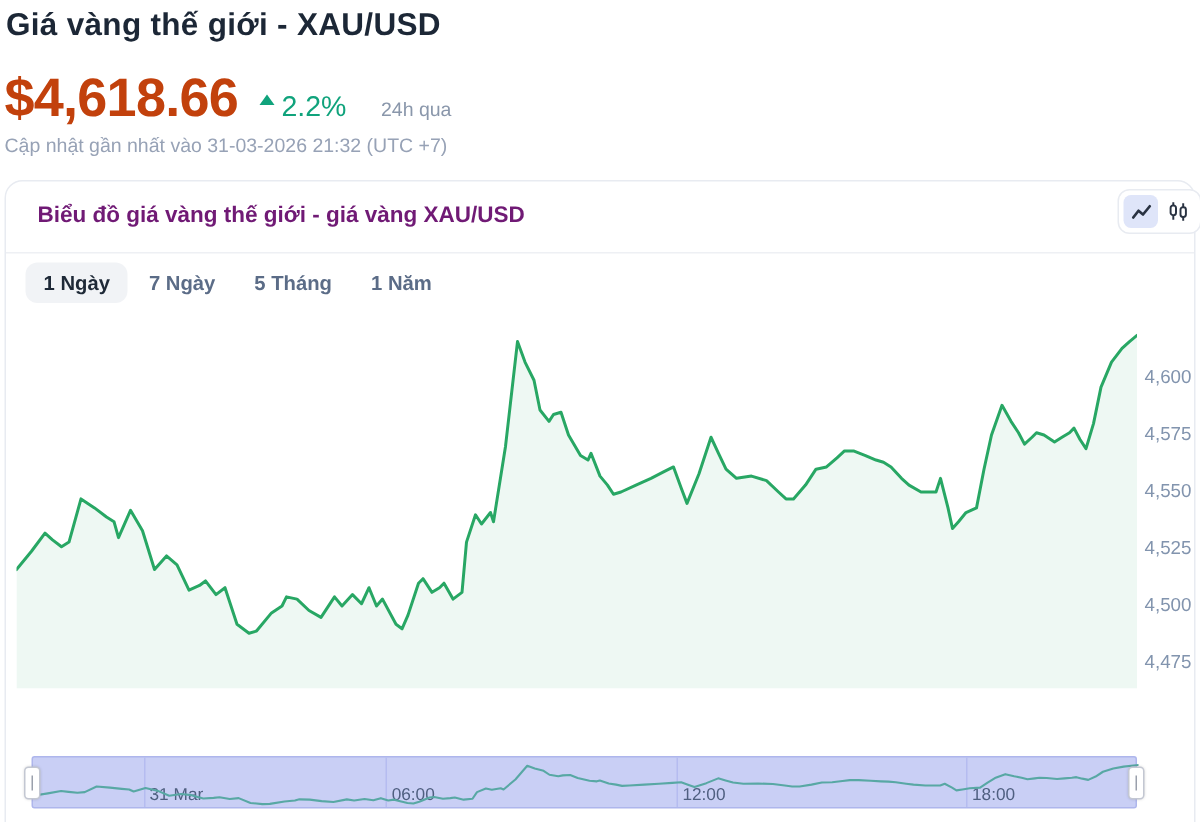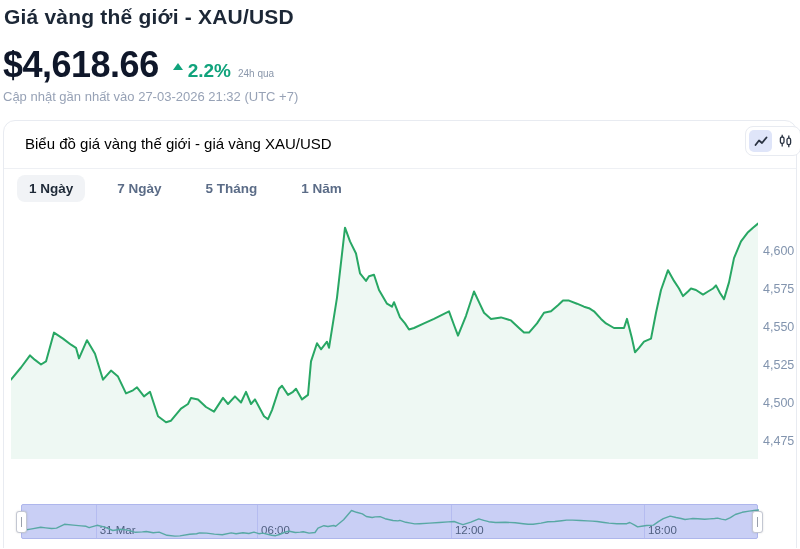--- a/index.html
+++ b/index.html
@@ -3,38 +3,38 @@
 <meta charset="utf-8">
 <style>
   * { margin:0; padding:0; box-sizing:border-box; }
   html,body { background:#fff; }
   body { font-family:"Liberation Sans", sans-serif; }
   .stage { position:relative; width:800px; height:548px; background:#fff; overflow:hidden; }
 
   .page-title { position:absolute; left:4px; top:5px; font-size:21px; font-weight:800; color:#1c2736; letter-spacing:.2px; }
 
   .price-row { position:absolute; left:3px; top:44px; display:flex; align-items:baseline; }
-  .price { font-size:36px; font-weight:800; color:#0f172a; letter-spacing:-.5px; }
+  .price { font-size:36px; font-weight:800; color:#c2410c; letter-spacing:-.5px; }
   .arrow-up { width:0; height:0; border-left:5px solid transparent; border-right:5px solid transparent;
               border-bottom:7px solid #10a37c; display:inline-block; margin:0 5px 0 14px; align-self:center; transform:translateY(1px); }
-  .pct { font-size:19px; font-weight:700; color:#10a37c; }
-  .period { font-size:10px; color:#8a97ab; margin-left:7px; font-weight:500;text-align:right; }
+  .pct { font-size:19px; font-weight:400; color:#10a37c; }
+  .period { font-size:13px; color:#8a97ab; margin-left:23px; font-weight:500;text-align:right; }
   .updated { position:absolute; left:3px; top:89px; font-size:13px; color:#97a2b6; }
 
   .card { position:absolute; left:3px; top:120px; width:794px; height:445px;
           border:1px solid #e8ebf1; border-radius:12px; background:#fff; }
-  .card-title { position:absolute; left:21px; top:14px; font-size:15px; font-weight:400; color:#000000; }
+  .card-title { position:absolute; left:21px; top:14px; font-size:15px; font-weight:700; color:#701a75; }
   .icon-group { position:absolute; left:741px; top:5px; display:flex; gap:2px; padding:3px;
                 border:1px solid #e8ebf1; border-radius:8px; background:#fff; }
   .icon-btn { width:23px; height:22px; border:none; background:transparent; border-radius:5px;
               display:flex; align-items:center; justify-content:center; cursor:pointer; color:#2a3342; }
   .icon-btn.active { background:#dfe5f9; }
   .divider { position:absolute; left:0; top:47px; width:100%; height:1px; background:#eef0f4; }
 
-  .tabs { position:absolute; left:13px; top:54px; display:flex; gap:20px; }
+  .tabs { position:absolute; left:13px; top:54px; display:flex; gap:2px; }
   .tab { border:none; background:transparent; font-family:inherit; font-size:13.5px; font-weight:700;
          color:#5b6c87; padding:6px 12px; border-radius:8px; cursor:pointer; }
   .tab.active { background:#f1f3f6; color:#1e2937; }
 
   .main-chart { position:absolute; left:7px; top:90px; }
   .y-label { position:absolute; left:759px; width:40px; font-size:12.5px; color:#8294ae; text-align:left; }
 
   .navigator { position:absolute; left:17px; top:383px; width:737px; height:35px;
                background:#c9cff5; border:1px solid #aeb6ec; border-radius:2px; }
   .nav-grid { position:absolute; top:0; width:1px; height:100%; background:#b5bcf0; }
@@ -53,21 +53,21 @@
 
   <h1 class="page-title">Giá vàng thế giới - XAU/USD</h1>
 
   <div class="price-row">
     <span class="price">$4,618.66</span>
     <span class="arrow-up"></span>
     <span class="pct">2.2%</span>
     <span class="period">24h qua</span>
   </div>
 
-  <div class="updated">Cập nhật gần nhất vào 27-03-2026 21:32 (UTC +7)</div>
+  <div class="updated">Cập nhật gần nhất vào 31-03-2026 21:32 (UTC +7)</div>
 
   <div class="card">
     <div class="card-title">Biểu đồ giá vàng thế giới - giá vàng XAU/USD</div>
 
     <div class="icon-group">
       <button class="icon-btn active" title="">
         <svg width="14" height="13" viewBox="0 0 14 13" fill="none">
           <polyline points="1.5,10 5,5.5 8,8 12.5,2.5" stroke="currentColor" stroke-width="1.8" stroke-linecap="round" stroke-linejoin="round"></polyline>
         </svg>
       </button>

